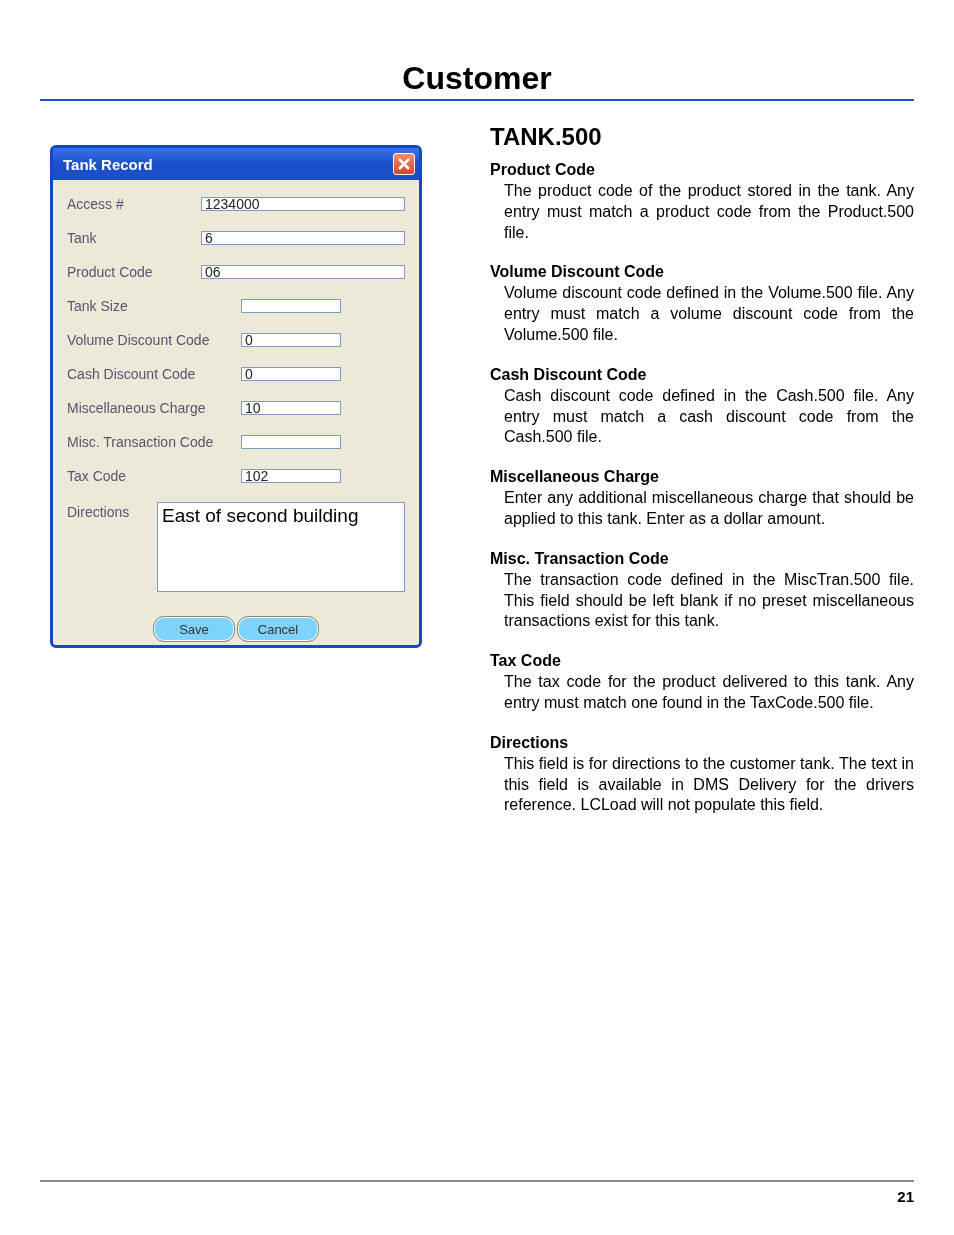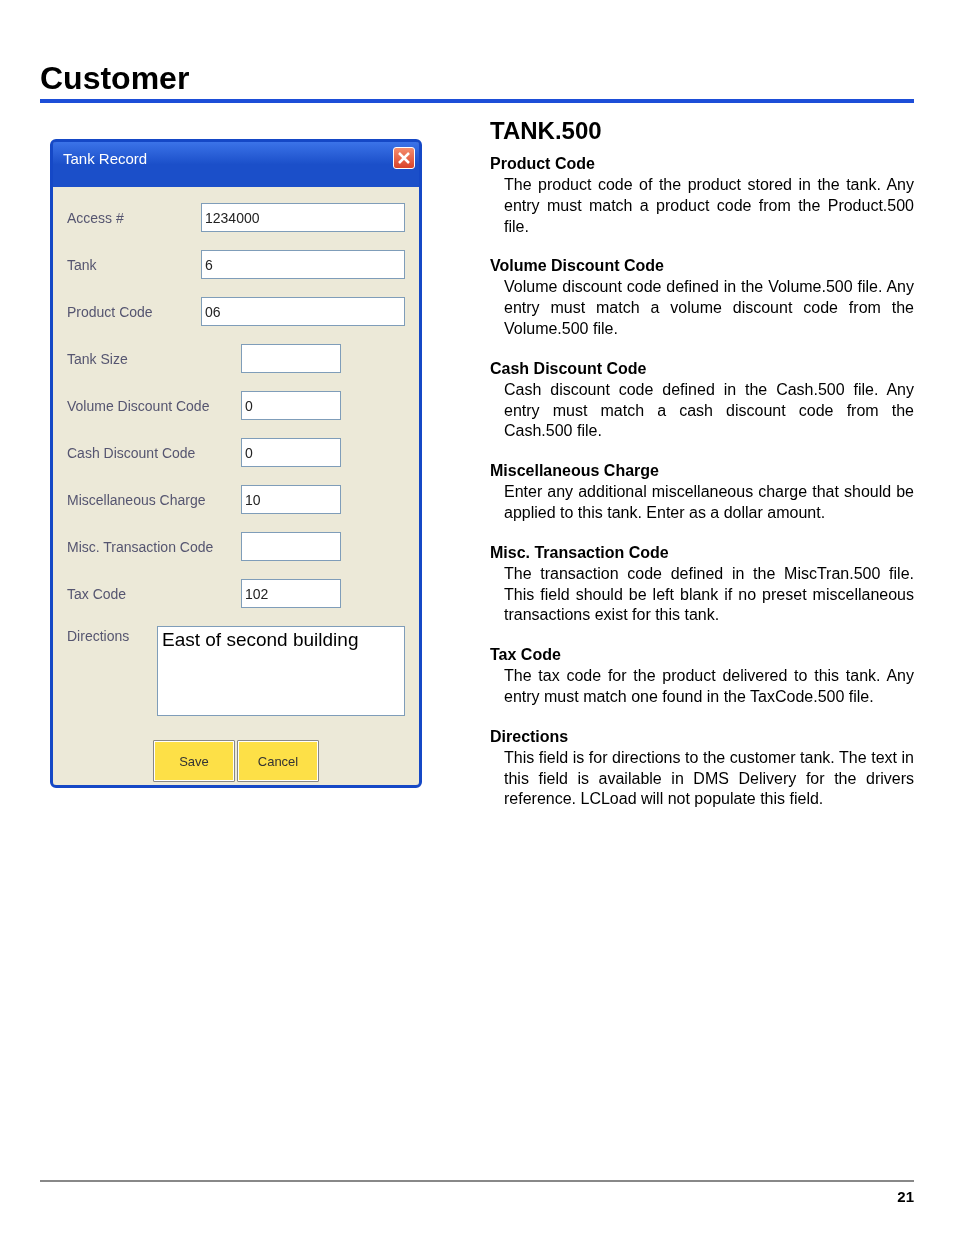--- a/index.html
+++ b/index.html
@@ -10,24 +10,24 @@
     color: #000;
   }
   .page {
     width: 954px;
     height: 1235px;
     margin: 0 auto;
     position: relative;
     padding: 60px 40px 20px 40px;
   }
   .page-header {
-    border-bottom: 4px solid #1d4ed8;
-    text-align: left;
+    border-bottom: 2px solid #1d4ed8;
+    text-align: center;
     padding-bottom: 2px;
-    margin-bottom: 14px;
+    margin-bottom: 22px;
   }
   .page-header h1 {
     margin: 0;
     font-size: 32px;
     font-weight: bold;
     font-family: Arial, sans-serif;
   }
   .columns {
     display: flex;
     gap: 30px;
@@ -49,22 +49,22 @@
     box-shadow: 0 0 0 1px #0a2f8a inset;
     background: #ece9d8;
     margin-left: 10px;
   }
   .titlebar {
     background: linear-gradient(to bottom, #3b73e8 0%, #1b4fc9 50%, #1b4fc9 100%);
     color: #fff;
     display: flex;
     align-items: center;
     justify-content: space-between;
-    padding: 5px 4px 18px 10px;
-    font-weight: normal;
+    padding: 5px 4px 5px 10px;
+    font-weight: bold;
     font-size: 15px;
     font-family: Tahoma, Arial, sans-serif;
   }
   .close-btn {
     width: 22px;
     height: 22px;
     background: linear-gradient(to bottom, #f58d6e, #d9432a);
     border: 1px solid #fff;
     border-radius: 3px;
     display: flex;
@@ -90,21 +90,21 @@
     color: #555570;
     font-size: 14px;
     font-family: Tahoma, Arial, sans-serif;
   }
   .text-input {
     font-family: Tahoma, Arial, sans-serif;
     font-size: 14px;
     border: 1px solid #7f9db9;
     background: #fff;
     padding: 1px 3px;
-    height: 29px;
+    height: 14px;
     color: #222;
   }
   .w-long { width: 204px; }
   .w-med  { width: 100px; }
   .w-tax  { width: 100px; }
 
   .directions-row {
     display: flex;
     align-items: flex-start;
     margin-bottom: 20px;
@@ -124,25 +124,25 @@
   .button-row {
     display: flex;
     justify-content: center;
     gap: 2px;
     padding-top: 4px;
   }
   .win-btn {
     font-family: Tahoma, Arial, sans-serif;
     font-size: 13px;
     color: #333;
-    background: #fde047;
+    background: #7dd3fc;
     border: 1px solid #888;
-    border-radius: 1px;
+    border-radius: 11px;
     width: 82px;
-    height: 42px;
+    height: 26px;
     cursor: pointer;
     box-shadow: 0 0 0 1px #fff inset;
   }
 
   
   .section-title {
     font-family: Arial, sans-serif;
     font-size: 24px;
     font-weight: bold;
     margin: 0 0 10px 0;

